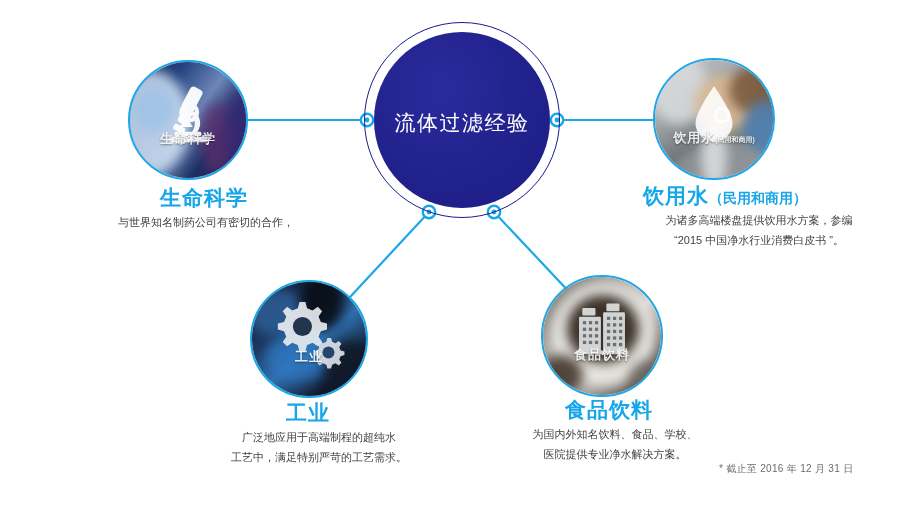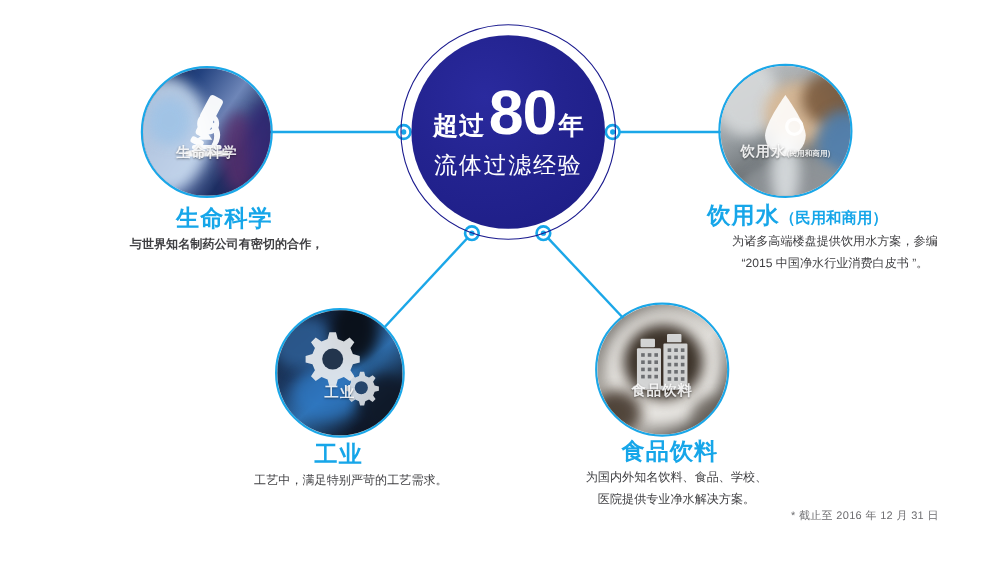--- a/index.html
+++ b/index.html
@@ -113,25 +113,20 @@
       <circle cx="429" cy="212" r="2.4" fill="#16a6e9"></circle>
     </g>
     <g>
       <circle cx="494" cy="212" r="6.2" fill="#ffffff" stroke="#16a6e9" stroke-width="2.4"></circle>
       <circle cx="494" cy="212" r="2.4" fill="#16a6e9"></circle>
     </g>
   </svg>
 
   <div class="hub"></div>
   <div class="hub-fill">
-    <div class="hub-line1">
-      <span class="hub-pre">超过</span>
-      <span class="hub-num">80</span>
-      <span class="hub-suf">年</span>
-    </div>
     <div class="hub-line2">流体过滤经验</div>
   </div>
 
   <div class="node">
     <div class="photo" style="left:128px;top:60px;width:120px;height:120px;">
       <div class="scene sc-lab">
         <div class="blob" style="left:-18px;top:8px;width:78px;height:104px;background:#cfe0f2;opacity:.85;"></div>
         <div class="blob" style="left:4px;top:26px;width:40px;height:44px;background:#9fc3e6;opacity:.9;"></div>
         <div class="blob" style="left:70px;top:40px;width:34px;height:72px;background:#5e2f6e;opacity:.75;"></div>
         <div class="blob" style="left:94px;top:30px;width:30px;height:76px;background:#3a2a7a;opacity:.7;"></div>
@@ -148,21 +143,21 @@
             <rect x="21" y="45" width="22" height="3.4" rx="1.3"></rect>
             <rect x="16" y="49" width="32" height="4.6" rx="1.6"></rect>
           </g>
         </svg>
       </div>
       <div class="cap">
         <span>生命科学</span>
       </div>
     </div>
     <div class="ntitle" style="left:160px;top:184px;">生命科学</div>
-    <div class="ndesc" style="left:118px;top:212px;text-align:center;width:160px;font-weight:bold;">
+    <div class="ndesc" style="left:118px;top:212px;text-align:center;width:160px;">
       <div>与世界知名制药公司有密切的合作，</div>
     </div>
   </div>
 
   <div class="node">
     <div class="photo" style="left:653px;top:58px;width:122px;height:122px;">
       <div class="scene sc-water">
         <div class="blob" style="left:-6px;top:-6px;width:60px;height:70px;background:#d6d9da;opacity:.9;"></div>
         <div class="blob" style="left:40px;top:14px;width:62px;height:58px;background:#d8b996;opacity:.95;"></div>
         <div class="blob" style="left:74px;top:6px;width:52px;height:48px;background:#7a5a3d;opacity:.9;"></div>
@@ -208,20 +203,21 @@
           </g>
           <circle cx="52.3" cy="52.3" r="5" fill="#25456b"></circle>
         </svg>
       </div>
       <div class="cap">
         <span>工业</span>
       </div>
     </div>
     <div class="ntitle" style="left:286px;top:399px;">工业</div>
     <div class="ndesc" style="left:229px;top:427px;text-align:center;width:180px;">
+      <div>广泛地应用于高端制程的超纯水</div>
       <div>工艺中，满足特别严苛的工艺需求。</div>
     </div>
   </div>
 
   <div class="node">
     <div class="photo" style="left:541px;top:275px;width:122px;height:122px;">
       <div class="scene sc-food">
         <div class="blob" style="left:8px;top:6px;width:104px;height:104px;background:#e9e7e3;opacity:.95;"></div>
         <div class="blob" style="left:24px;top:18px;width:72px;height:68px;background:#32281f;opacity:.95;"></div>
         <div class="blob" style="left:-4px;top:78px;width:44px;height:40px;background:#3a2d22;opacity:.85;"></div>

